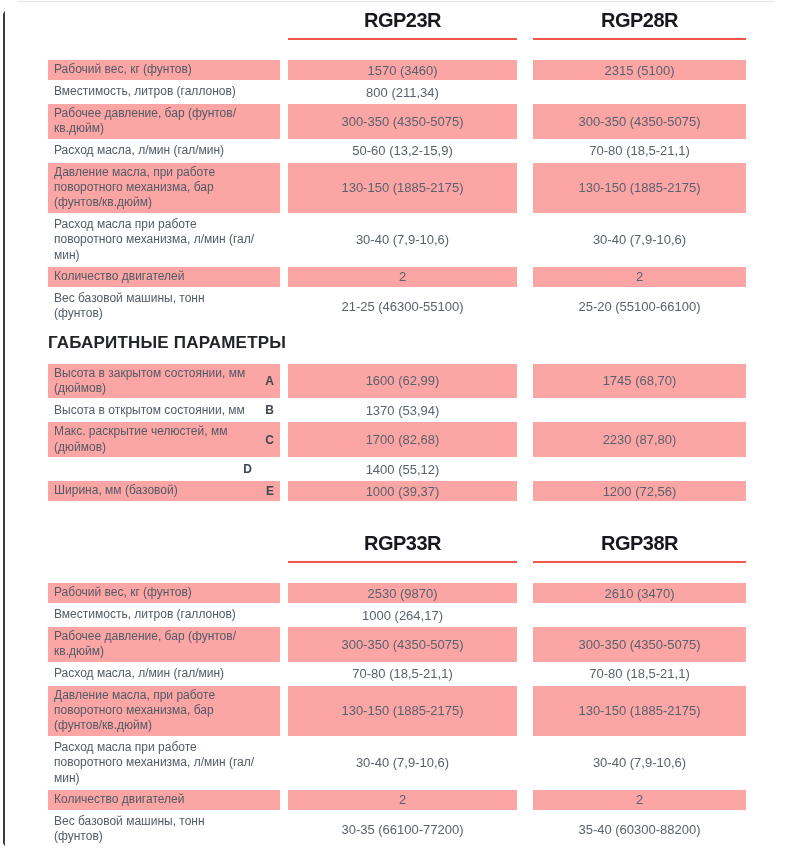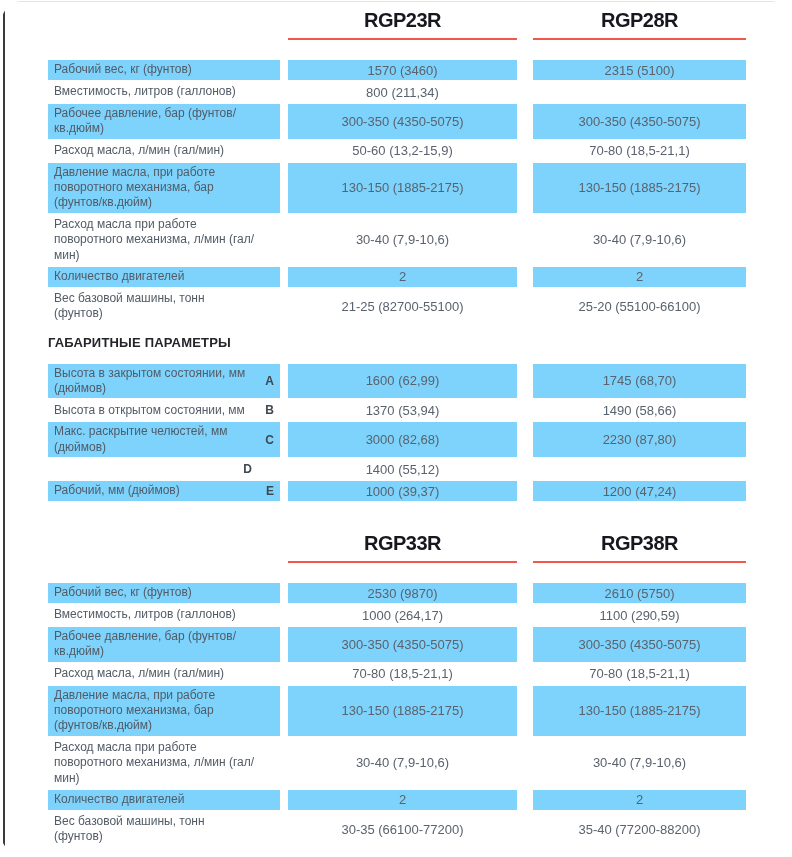--- a/index.html
+++ b/index.html
@@ -28,38 +28,38 @@
   .uline { height:2px; background:#f2564d; }
 
   
   .trow {
     display:grid;
     grid-template-columns: 210px 22px 8px 229px 16px 213px;
     margin-bottom:2px;
     min-height:20px;
   }
   .trow .cell { display:flex; align-items:center; }
-  .trow.gray .bg { background:#7dd3fc; }
+  .trow.gray .bg { background:#fca5a5; }
   .lbl {
     font-size:12px; line-height:1.28; color:#525b66;
     padding:2px 2px 2px 6px;
   }
   .ltr {
     font-size:12px; font-weight:bold; color:#3f4750;
     justify-content:flex-end; padding-right:6px;
   }
   .val {
     font-size:13px; color:#5a626d;
     justify-content:center; text-align:center; padding:2px 4px;
   }
 
   .spec-table { margin-top:20px; }
   .section-title {
     margin:10px 0 12px 0;
-    font-size:13px; font-weight:bold; letter-spacing:0.2px;
+    font-size:17px; font-weight:bold; letter-spacing:0.2px;
     color:#23252b; line-height:18px;
   }
   .block2 { margin-top:30px; }
 </style>
 </head>
 <body>
 
 <div class="page">
   <div class="edge-left"></div>
   <div class="edge-top"></div>
@@ -133,21 +133,21 @@
           <div class="cell bg ltr"></div>
             <div></div>
           <div class="cell bg val">2</div>
             <div></div>
           <div class="cell bg val">2</div>
         </div>
         <div class="trow">
           <div class="cell bg lbl">Вес базовой машины, тонн (фунтов)</div>
           <div class="cell bg ltr"></div>
             <div></div>
-          <div class="cell bg val">21-25 (82700-55100)</div>
+          <div class="cell bg val">21-25 (46300-55100)</div>
             <div></div>
           <div class="cell bg val">25-20 (55100-66100)</div>
         </div>
       </div>
 
       <div class="section-title">ГАБАРИТНЫЕ ПАРАМЕТРЫ</div>
 
       <div class="dim-table">
         <div class="trow gray">
           <div class="cell bg lbl">Высота в закрытом состоянии, мм (дюймов)</div>
@@ -156,43 +156,42 @@
           <div class="cell bg val">1600 (62,99)</div>
             <div></div>
           <div class="cell bg val">1745 (68,70)</div>
         </div>
         <div class="trow">
           <div class="cell bg lbl">Высота в открытом состоянии, мм</div>
           <div class="cell bg ltr">B</div>
             <div></div>
           <div class="cell bg val">1370 (53,94)</div>
             <div></div>
-          <div class="cell bg val">1490 (58,66)</div>
         </div>
         <div class="trow gray">
           <div class="cell bg lbl">Макс. раскрытие челюстей, мм (дюймов)</div>
           <div class="cell bg ltr">C</div>
             <div></div>
-          <div class="cell bg val">3000 (82,68)</div>
+          <div class="cell bg val">1700 (82,68)</div>
             <div></div>
           <div class="cell bg val">2230 (87,80)</div>
         </div>
         <div class="trow">
           <div class="cell bg ltr">D</div>
             <div></div>
             <div></div>
           <div class="cell bg val">1400 (55,12)</div>
         </div>
         <div class="trow gray">
-          <div class="cell bg lbl">Рабочий, мм (дюймов)</div>
+          <div class="cell bg lbl">Ширина, мм (базовой)</div>
           <div class="cell bg ltr">E</div>
             <div></div>
           <div class="cell bg val">1000 (39,37)</div>
             <div></div>
-          <div class="cell bg val">1200 (47,24)</div>
+          <div class="cell bg val">1200 (72,56)</div>
         </div>
       </div>
     </div>
 
     <div class="block block2">
       <div class="hgrid">
         <div></div>
         <div class="model">RGP33R</div>
         <div></div>
         <div class="model">RGP38R</div>
@@ -204,29 +203,28 @@
         <div class="uline"></div>
       </div>
 
       <div class="spec-table">
         <div class="trow gray">
           <div class="cell bg lbl">Рабочий вес, кг (фунтов)</div>
           <div class="cell bg ltr"></div>
             <div></div>
           <div class="cell bg val">2530 (9870)</div>
             <div></div>
-          <div class="cell bg val">2610 (5750)</div>
+          <div class="cell bg val">2610 (3470)</div>
         </div>
         <div class="trow">
           <div class="cell bg lbl">Вместимость, литров (галлонов)</div>
           <div class="cell bg ltr"></div>
             <div></div>
           <div class="cell bg val">1000 (264,17)</div>
             <div></div>
-          <div class="cell bg val">1100 (290,59)</div>
         </div>
         <div class="trow gray">
           <div class="cell bg lbl">Рабочее давление, бар (фунтов/кв.дюйм)</div>
           <div class="cell bg ltr"></div>
             <div></div>
           <div class="cell bg val">300-350 (4350-5075)</div>
             <div></div>
           <div class="cell bg val">300-350 (4350-5075)</div>
         </div>
         <div class="trow">
@@ -260,21 +258,21 @@
           <div class="cell bg val">2</div>
             <div></div>
           <div class="cell bg val">2</div>
         </div>
         <div class="trow">
           <div class="cell bg lbl">Вес базовой машины, тонн (фунтов)</div>
           <div class="cell bg ltr"></div>
             <div></div>
           <div class="cell bg val">30-35 (66100-77200)</div>
             <div></div>
-          <div class="cell bg val">35-40 (77200-88200)</div>
+          <div class="cell bg val">35-40 (60300-88200)</div>
         </div>
       </div>
 
       <div class="section-title">ГАБАРИТНЫЕ ПАРАМЕТРЫ</div>
 
     </div>
 
   </div>
 </div>
 

